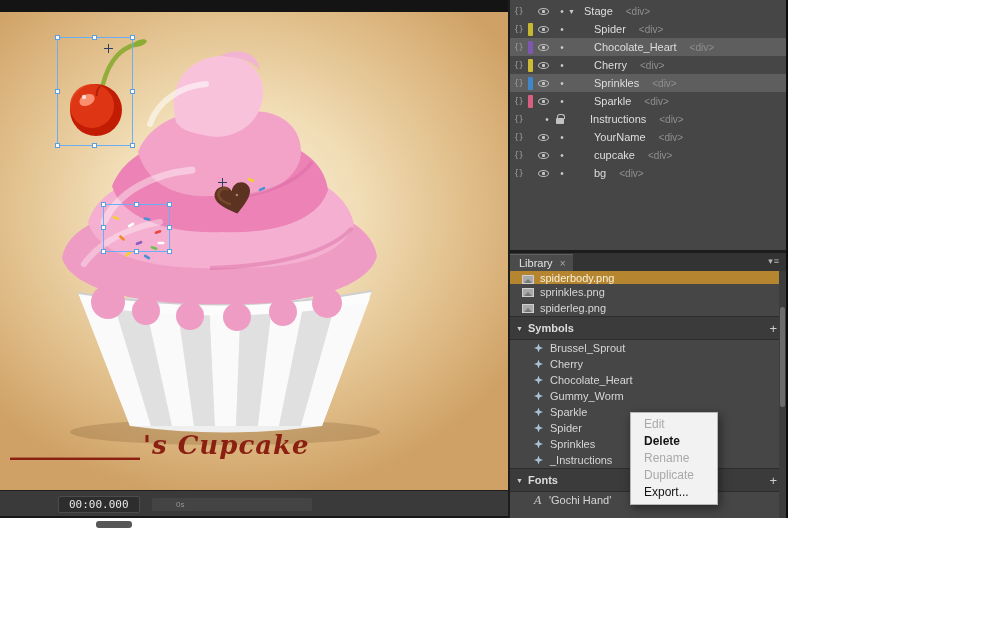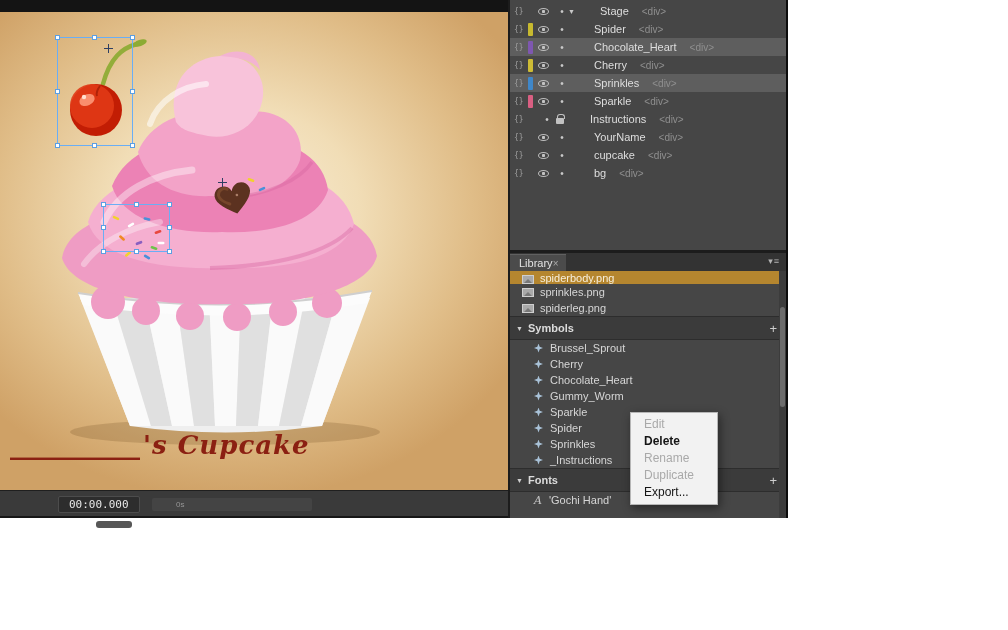--- a/index.html
+++ b/index.html
@@ -48,28 +48,28 @@
   .act{color:#9f9f9f;font-size:8px;width:14px;font-family:"DejaVu Sans Mono",monospace}
   .cbar{width:5px;height:13px;margin-right:5px;border-radius:1px;flex:none}
   .eye{width:11px;height:7px;border:1px solid #bdbdbd;border-radius:50%;flex:none;
     background:radial-gradient(circle at 50% 50%, #c4c4c4 0 1.3px, transparent 1.9px);margin-right:7px}
   .dot{color:#c9c9c9;font-size:10px;width:12px;text-align:center;flex:none}
   .dot.wide{width:18px}
   .tri{color:#c9c9c9;font-size:7px;width:12px;flex:none}
   .lock{position:relative;width:8px;height:6px;background:#c2c2c2;border-radius:1px;margin:3px 4px 0 0;flex:none}
   .lock::before{content:"";position:absolute;left:1px;top:-4px;width:6px;height:4px;border:1px solid #c2c2c2;
     border-bottom:none;border-radius:3px 3px 0 0}
-  .ename{margin-left:20px;color:#dedede;white-space:nowrap}
+  .ename{margin-left:4px;color:#dedede;white-space:nowrap}
   .el-row.child .ename{margin-left:26px}
   .el-row.child2 .ename{margin-left:22px}
   .etag{margin-left:13px;color:#8f8f8f;font-size:10px}
 
   
   .tabbar{height:18px;background:#333;display:flex;align-items:flex-end;position:relative}
-  .tab{background:#4b4b4b;color:#e2e2e2;font-size:11px;padding:2px 8px 2px 9px;display:flex;
+  .tab{background:#4b4b4b;color:#e2e2e2;font-size:11px;padding:2px 8px 2px 9px;display:flex;gap:7px;
     align-items:center;border-top:1px solid #606060}
   .tab .x{color:#a8a8a8;font-size:10px}
   .pmenu{position:absolute;right:6px;top:3px;color:#b5b5b5;font-size:9px;letter-spacing:1px}
   .lib-rows{position:relative}
   .lib-row{display:flex;align-items:center;height:16px;padding-left:12px;color:#d6d6d6;font-size:11px}
   .lib-row.indent{padding-left:24px}
   .lib-row.selected{color:#f7efdc}
   .lib-row.clipped{height:13px;overflow:hidden;align-items:flex-end}
   .img-ico{width:12px;height:9px;background:#a9a9a9;border:1px solid #cfcfcf;margin-right:6px;position:relative;flex:none}
   .img-ico::after{content:"";position:absolute;left:1px;bottom:0;border-left:4px solid transparent;

